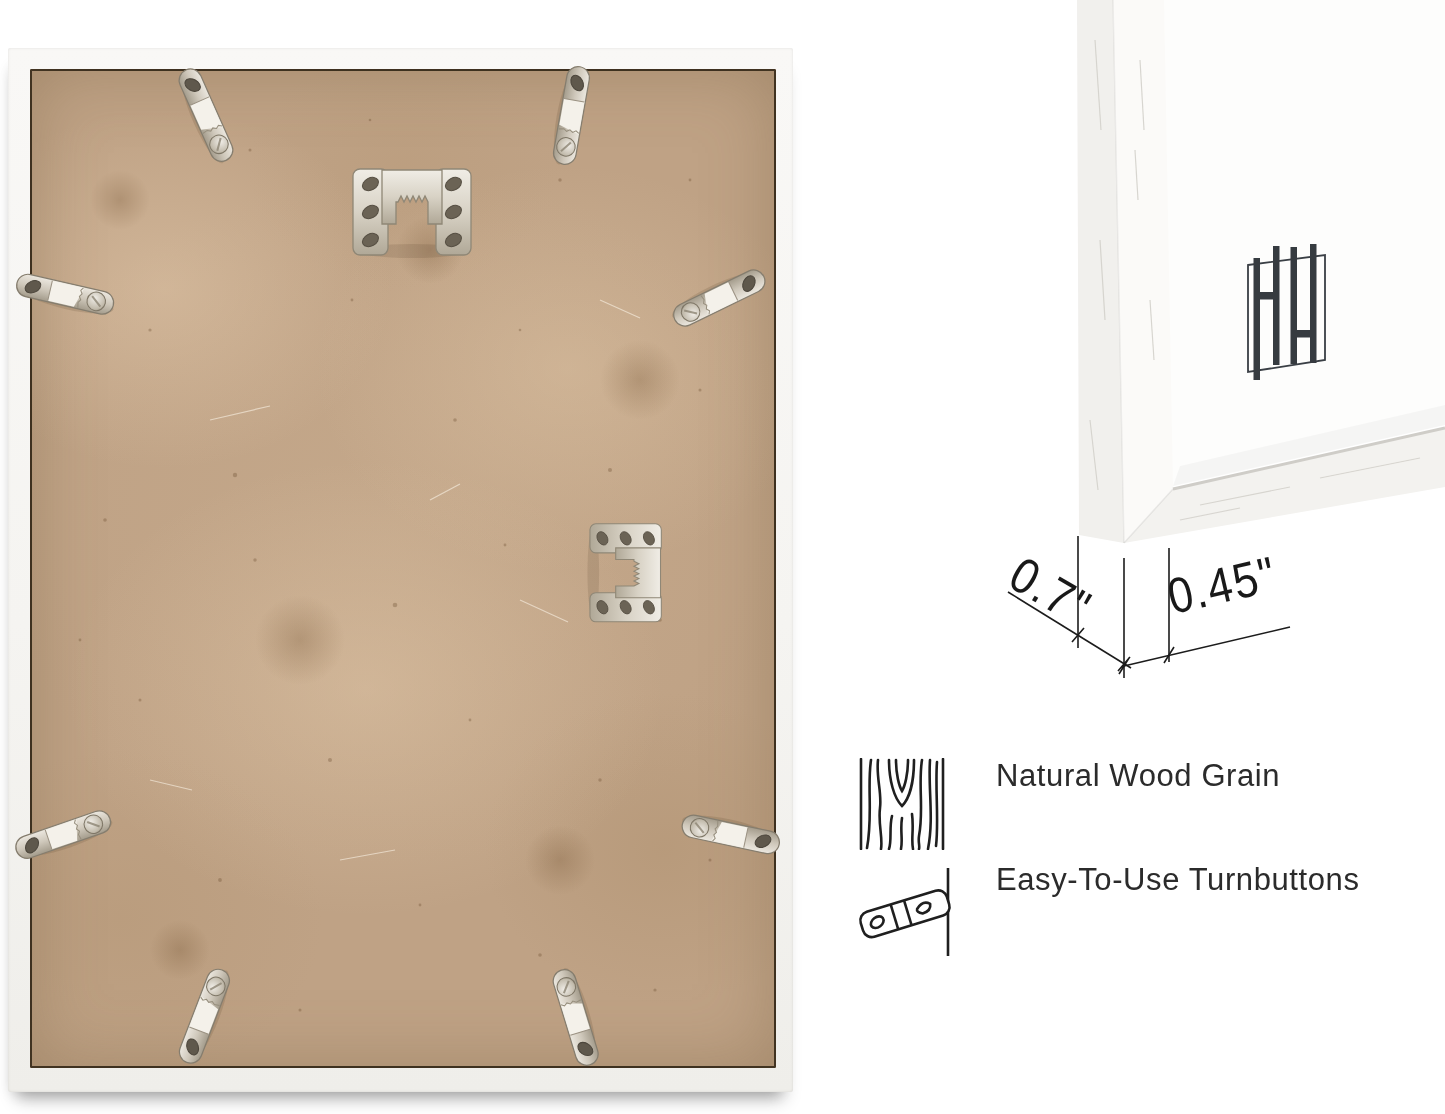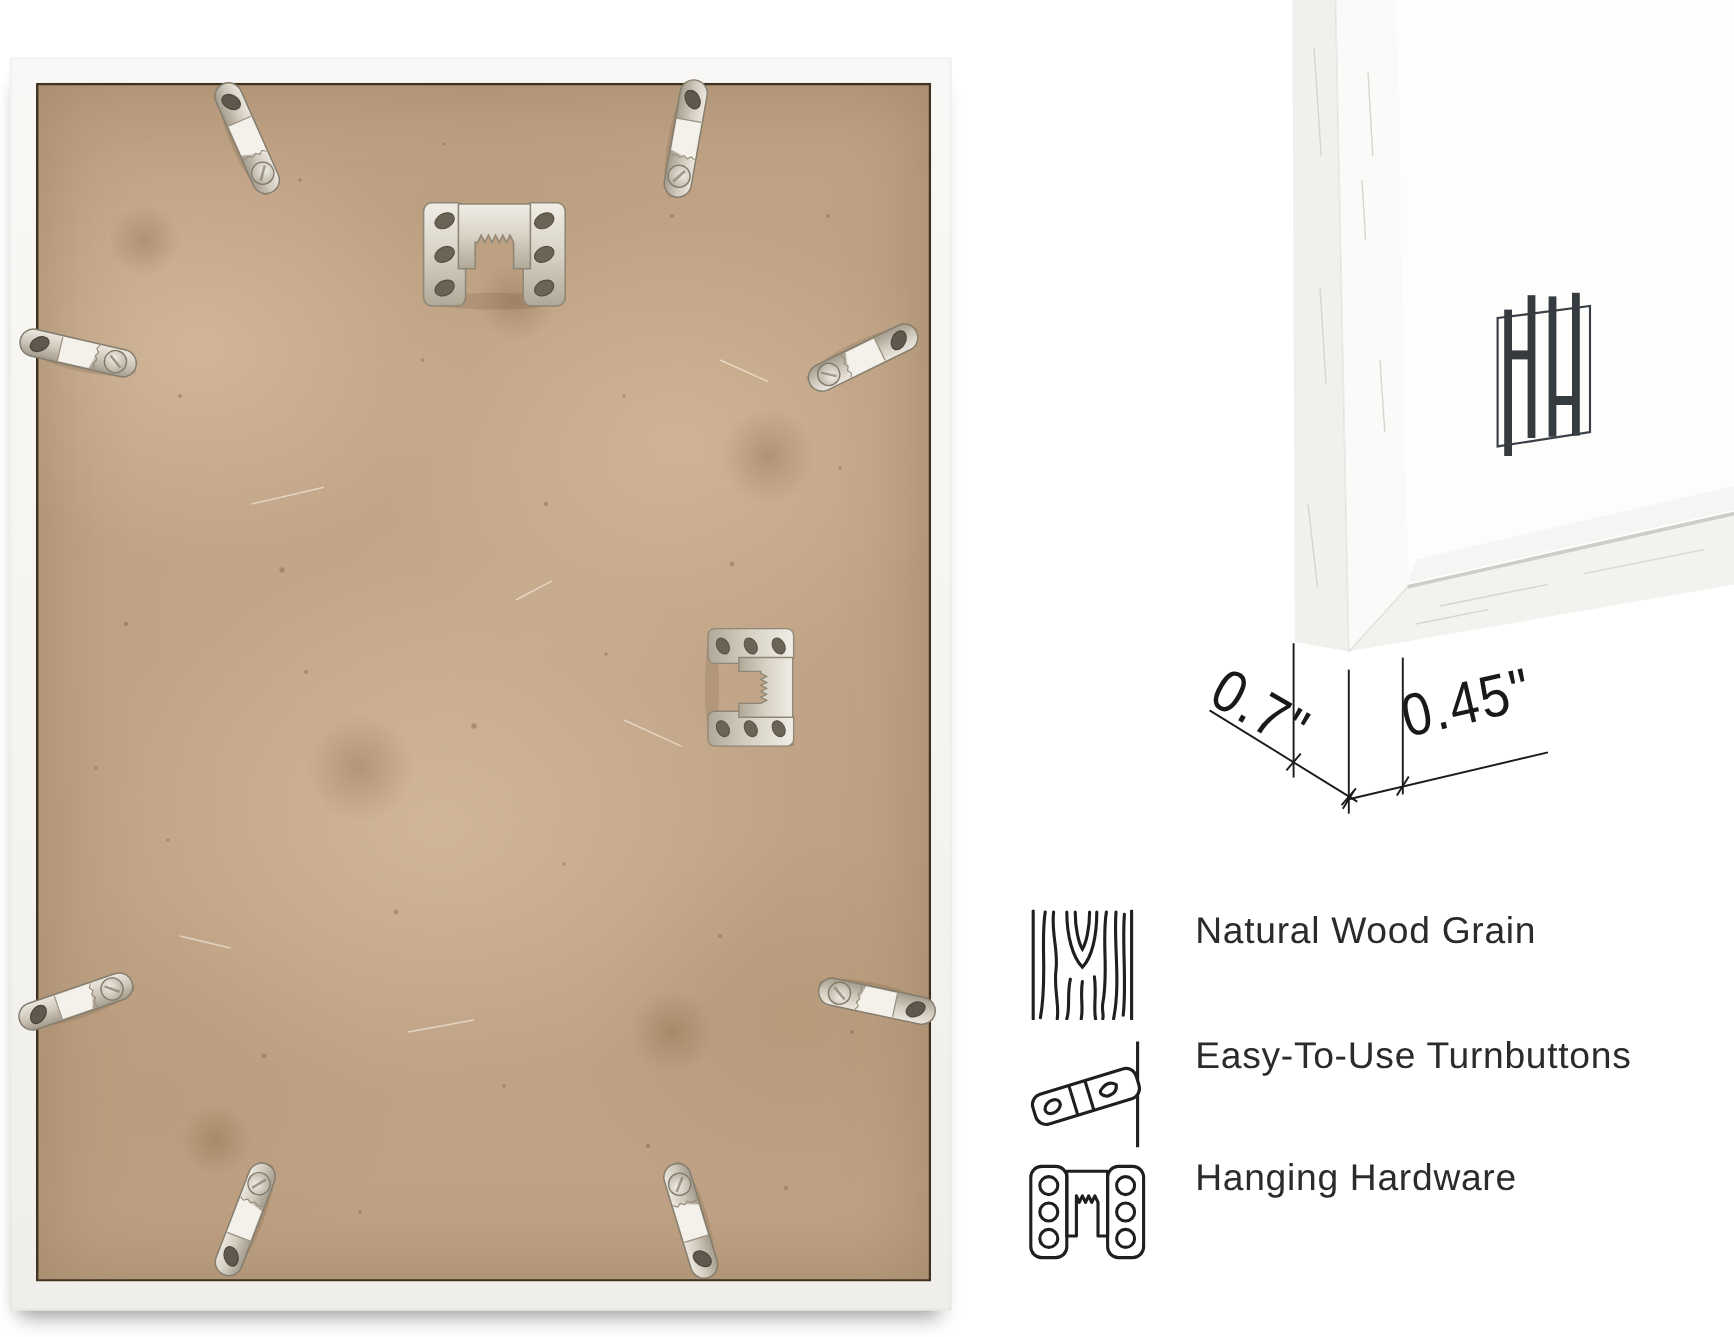--- a/index.html
+++ b/index.html
@@ -221,28 +221,14 @@
         <rect x="-44" y="-13" width="90" height="26" rx="9" fill="#ffffff"></rect>
         <line x1="-10" y1="-13" x2="-10" y2="13"></line>
         <line x1="4" y1="-13" x2="4" y2="13"></line>
         <ellipse cx="-28" cy="0" rx="7" ry="5" transform="rotate(-20 -28 0)"></ellipse>
         <path d="M14,-1 Q22,-8 28,-2 Q27,5 18,5 Q12,2 14,-1 Z"></path>
       </g>
     </svg>
     <div class="f-label">Easy-To-Use Turnbuttons</div>
   </div>
 
-  <div class="feature" style="top:964px;">
-    <svg class="f-icon" width="100" height="92" viewBox="0 0 100 92" fill="none" stroke="#1f1f1f" stroke-width="2.6" stroke-linejoin="round">
-      <rect x="3" y="8" width="30" height="76" rx="9"></rect>
-      <rect x="67" y="8" width="30" height="76" rx="9"></rect>
-      <path d="M33,12 H67 V66 H59 V38 L56.4,32.5 L53.8,38 L51.2,32.5 L48.6,38 L46,32.5 L43.4,38 L41,32.5 L41,38 V66 H33 Z"></path>
-      <circle cx="18" cy="24" r="7.5"></circle>
-        <circle cx="18" cy="46" r="7.5"></circle>
-        <circle cx="18" cy="68" r="7.5"></circle>
-      <circle cx="82" cy="24" r="7.5"></circle>
-        <circle cx="82" cy="46" r="7.5"></circle>
-        <circle cx="82" cy="68" r="7.5"></circle>
-    </svg>
-    <div class="f-label">Hanging Hardware</div>
-  </div>
 
 </div>
 
 </body></html>

